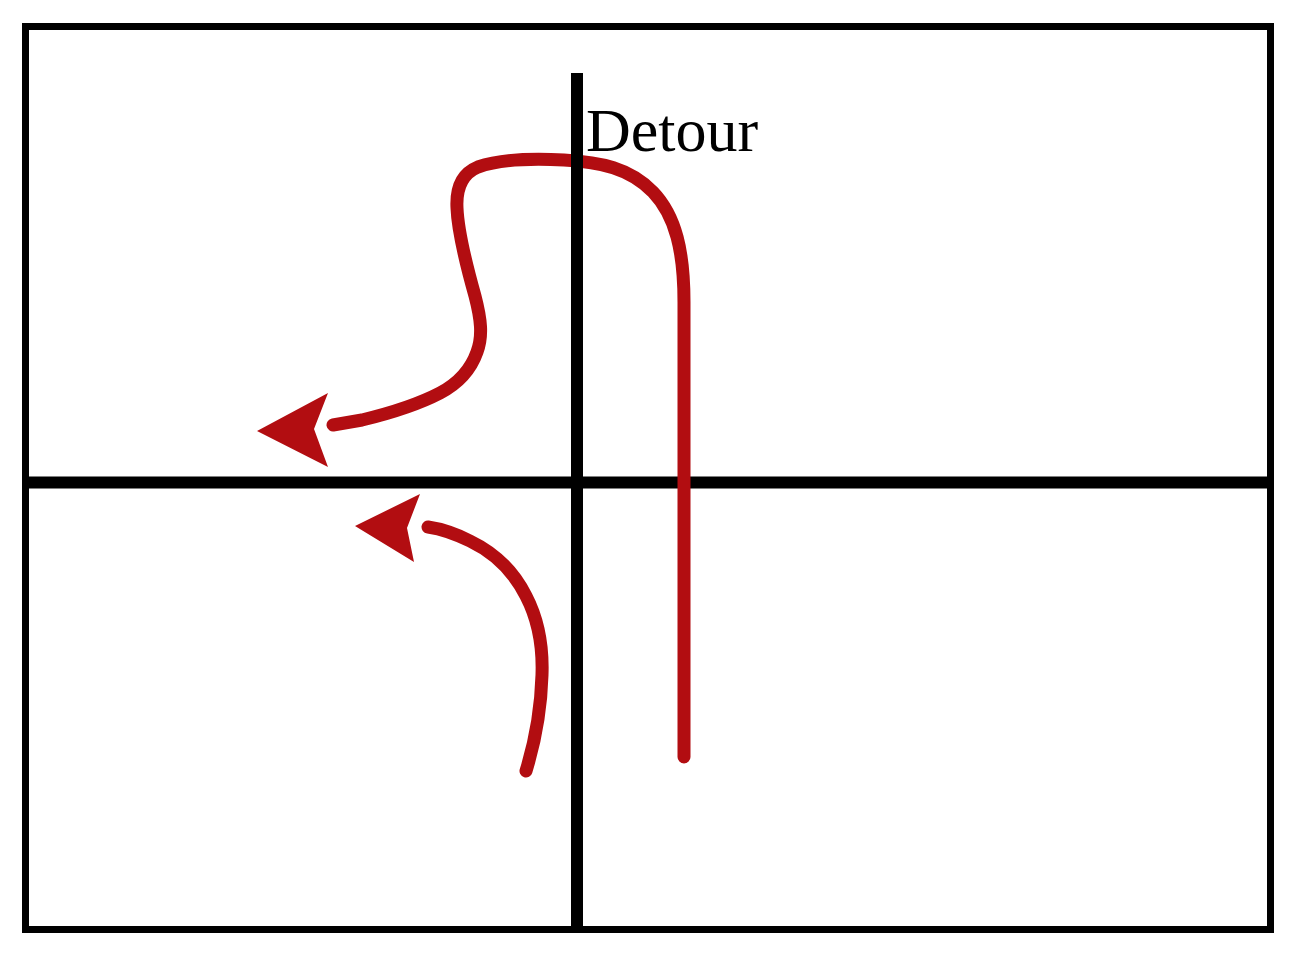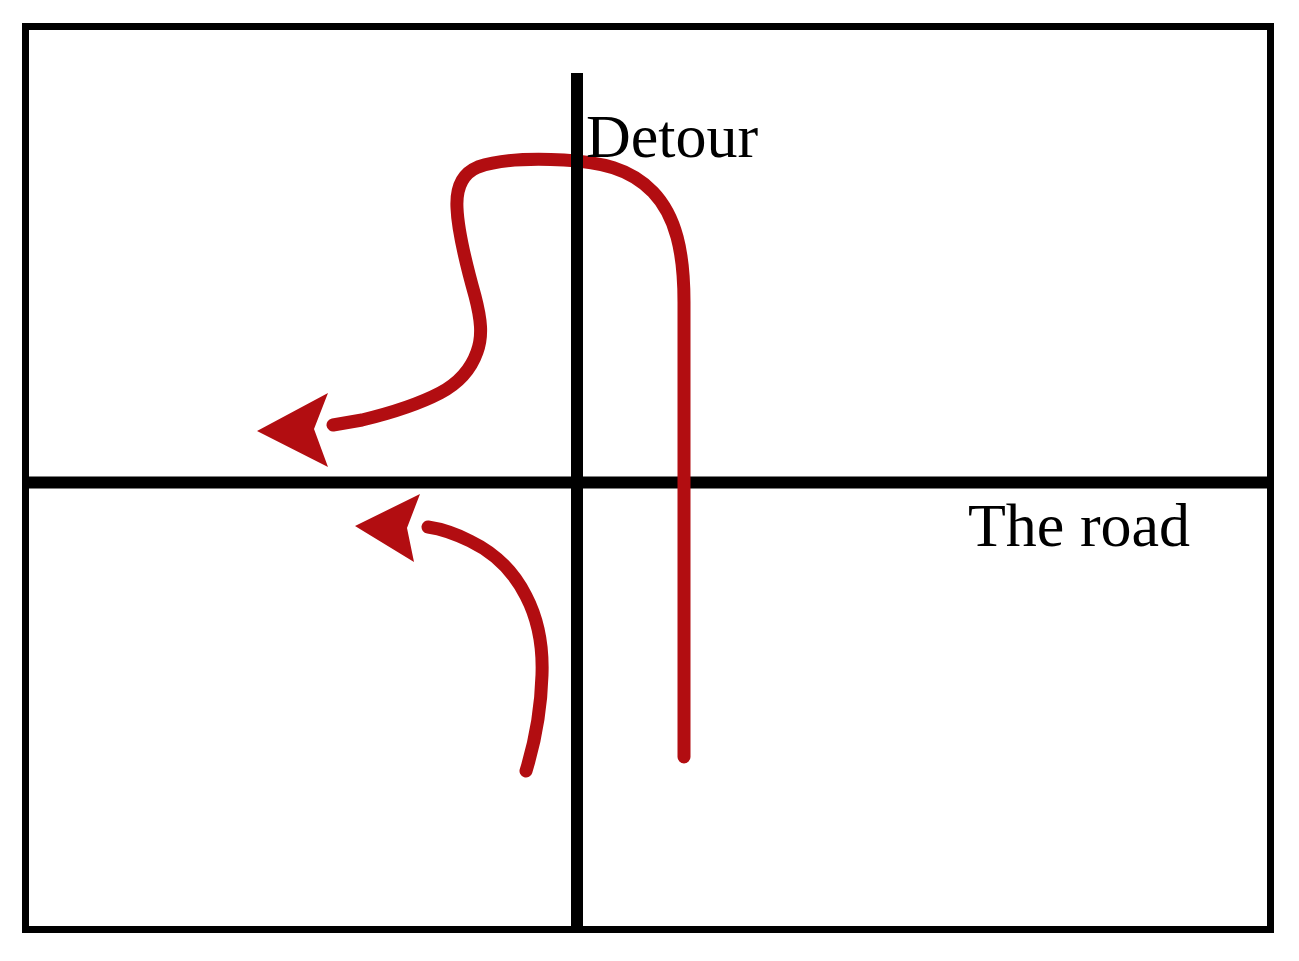--- a/index.html
+++ b/index.html
@@ -24,21 +24,21 @@
     display: block;
   }
   .label {
     position: absolute;
     color: #000000;
     font-size: 62px;
     line-height: 1;
     white-space: nowrap;
     user-select: none;
   }
-  .label-detour   { left: 586px; top: 99px; margin-top: 6px;  }
+  .label-detour   { left: 586px; top: 99px;  }
   .label-road     { left: 968px; top: 494px; }
   .label-turnleft { left: 263px; top: 628px; }
 </style>
 </head>
 <body>
 
 <div class="canvas">
 
   <svg class="diagram-svg" viewBox="0 0 1299 961" xmlns="http://www.w3.org/2000/svg">
 
@@ -68,16 +68,15 @@
                C 514 572 495 553 470 541
                C 456 534 442 529 428 527" fill="none" stroke="#b20d11" stroke-width="13" stroke-linecap="round" stroke-linejoin="round"></path>
       <path d="M 355 526 L 420 494 L 407 528 L 414 562 Z" fill="#b20d11" stroke="none"></path>
     </g>
 
     <line x1="577" y1="73" x2="577" y2="930" stroke="#000000" stroke-width="12"></line>
   </svg>
 
   <div class="label label-detour">Detour</div>
 
-  <div class="label label-road">The road</div>
 
 
 </div>
 
 </body></html>

